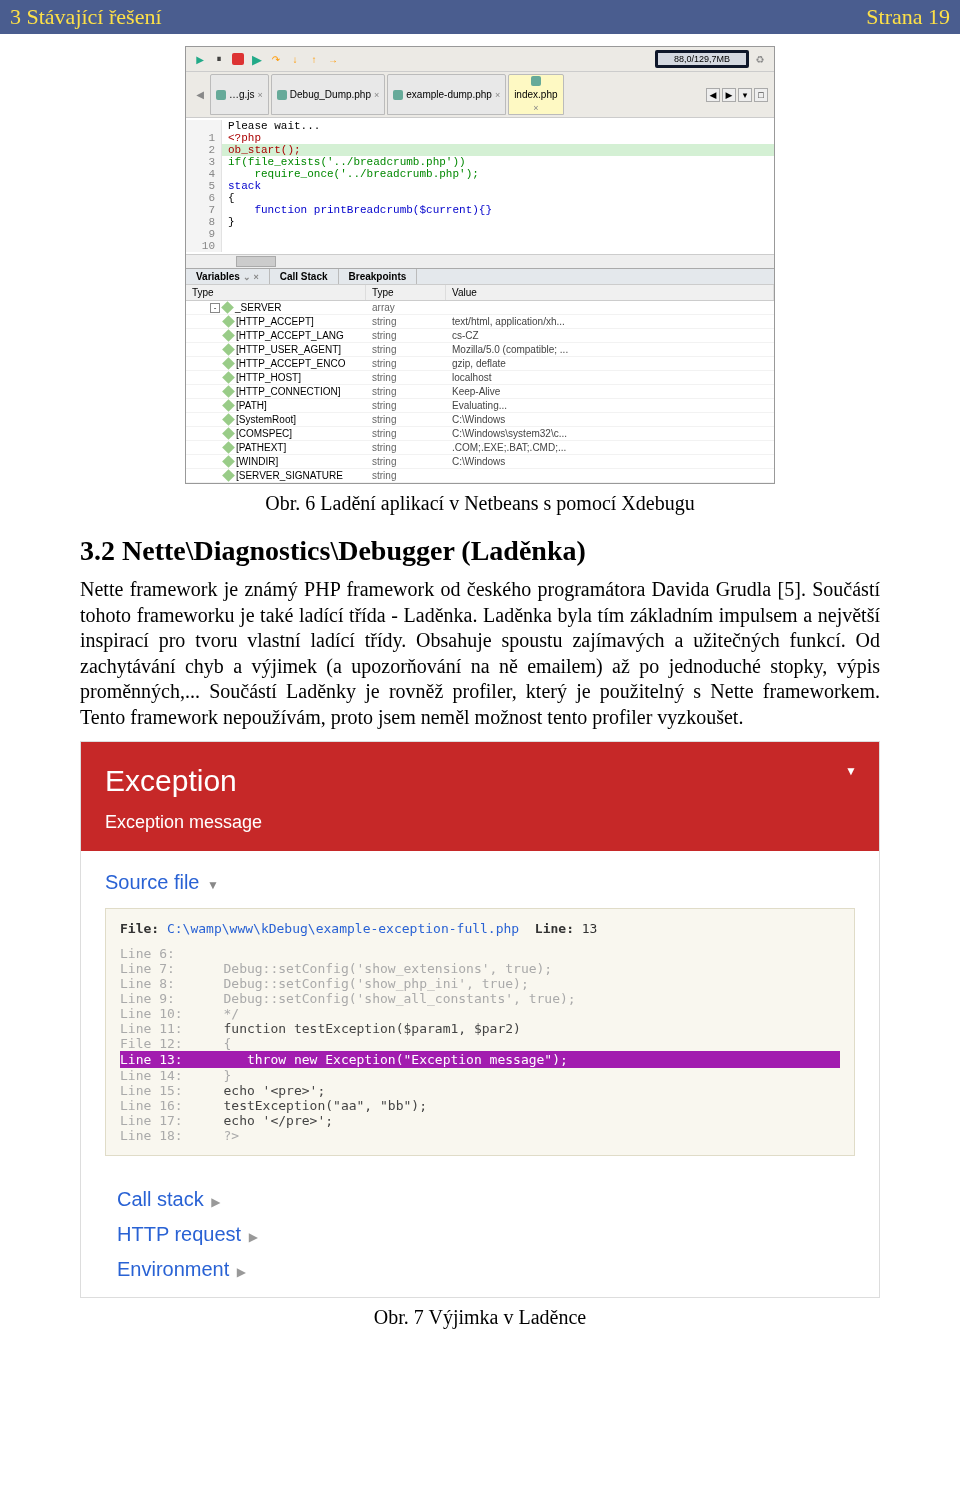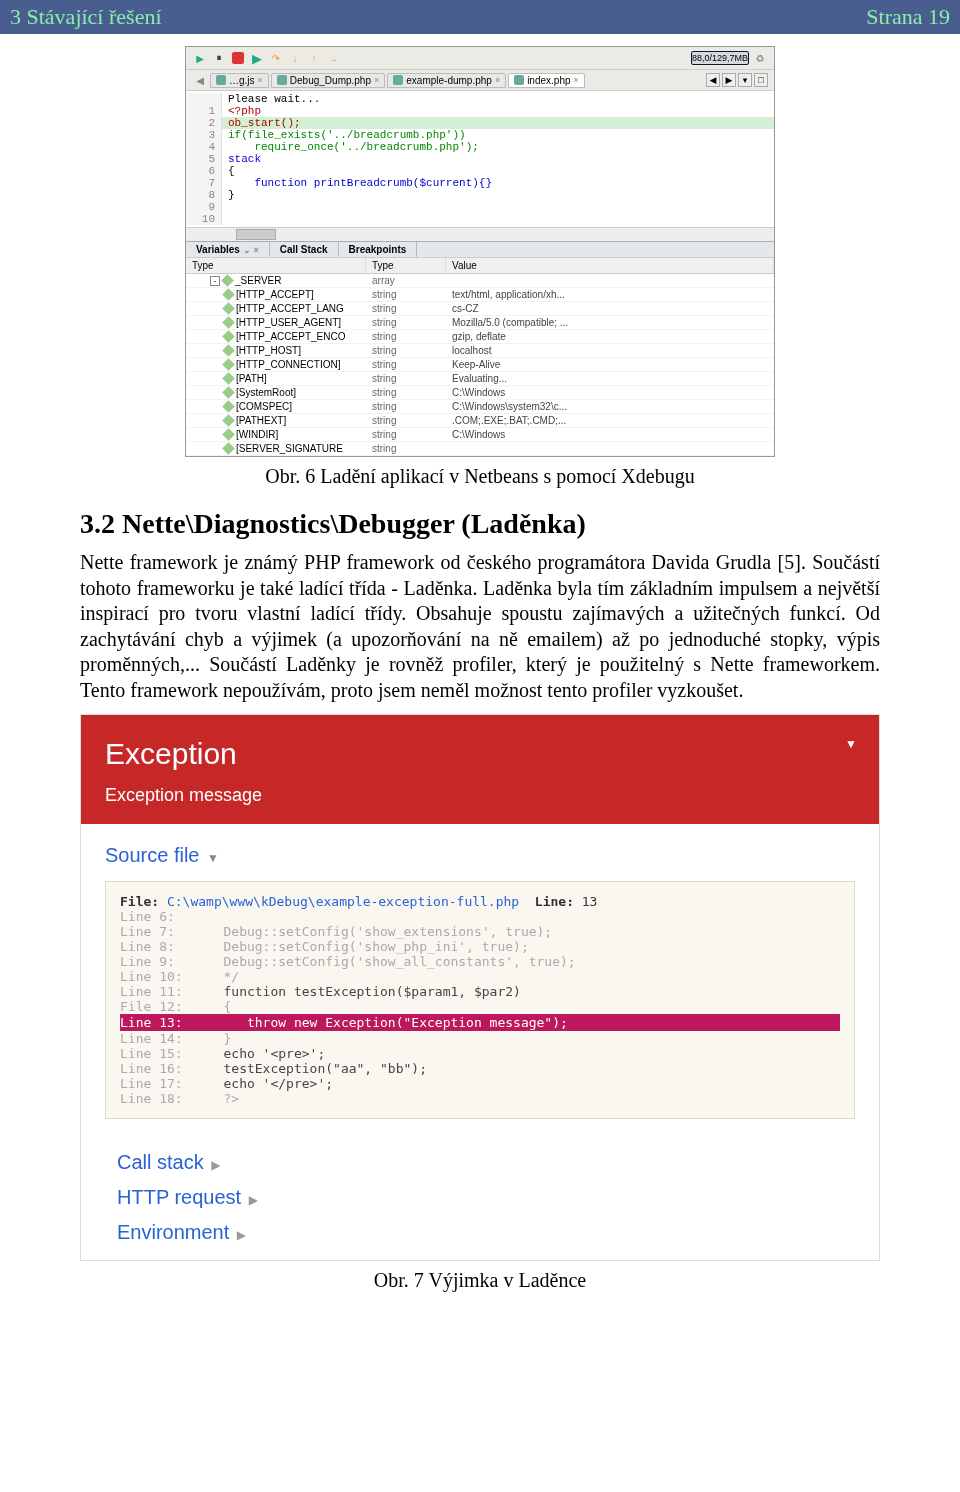--- a/index.html
+++ b/index.html
@@ -1,34 +1,34 @@
 <!DOCTYPE html>
 <html><head>
 <meta charset="utf-8">
 <style>
   * { box-sizing: border-box; margin: 0; padding: 0; }
   body { width: 960px; background: #fff; font-family: "Times New Roman", serif; color: #000; }
   
-  .header-bar { background: #4a5d8f; color: #86efac; display: flex; justify-content: space-between; padding: 4px 10px; font-size: 22px; }
+  .header-bar { background: #4a5d8f; color: #fde047; display: flex; justify-content: space-between; padding: 4px 10px; font-size: 22px; }
   
   .main-content { padding: 0 80px; }
   
   
   .netbeans-screenshot { margin: 12px auto 8px; width: 590px; font-family: Tahoma, Arial, sans-serif; font-size: 11px; background: #f0f0f0; border: 1px solid #999; }
   .nb-toolbar { display: flex; align-items: center; gap: 3px; padding: 3px 6px; background: #eceae5; border-bottom: 1px solid #ccc; }
   .nb-tb-ico { width: 16px; height: 16px; display: inline-flex; align-items: center; justify-content: center; font-size: 10px; }
   .ico-play { color: #2a8; }
   .ico-stop { background: #d33; width: 12px; height: 12px; border-radius: 2px; }
   .ico-cont { color: #2a8; font-size: 13px; }
   .ico-step { color: #f90; }
-  .nb-mem { margin-left: auto; font-size: 9px; background: #d4d8e0; border: 1px solid #0f172a; padding: 1px 0; border-radius: 2px; text-align: right; }
+  .nb-mem { margin-left: auto; font-size: 9px; background: #d4d8e0; border: 3px solid #0f172a; padding: 1px 16px; border-radius: 2px; text-align: right; }
   
   .nb-tabs { display: flex; align-items: center; padding: 2px 6px; background: #eceae5; border-bottom: 1px solid #ccc; gap: 2px; }
   .nb-tab { background: #e8e8e8; border: 1px solid #bbb; padding: 1px 5px; font-size: 10px; display: flex; align-items: center; gap: 3px; border-radius: 2px 2px 0 0; }
-  .nb-tab-active { background: #ffffff; }
+  .nb-tab-active { background: #fef9c3; flex-direction: column; }
   .nb-tab-ico { width: 10px; height: 10px; background: #6a9; border-radius: 2px; }
   .nb-tab-x { color: #888; font-size: 9px; }
   .nb-tabs-ctrl { margin-left: auto; display: flex; gap: 2px; }
   .nb-tabs-ctrl span { border: 1px solid #aaa; width: 14px; height: 14px; display: inline-flex; align-items: center; justify-content: center; font-size: 9px; background: #eee; }
   
   .nb-code { background: #fff; font-family: "Courier New", monospace; font-size: 11px; padding: 2px 0; }
   .nb-code-row { display: flex; }
   .nb-gutter { width: 36px; text-align: right; padding-right: 6px; color: #888; background: #f4f4f4; border-right: 1px solid #e2e2e2; }
   .nb-code-text { flex: 1; padding-left: 6px; white-space: pre; }
   .nb-hl { background: #d4f0d4; }
@@ -68,26 +68,26 @@
   
   .ladenka-screenshot { margin: 10px 0 8px; width: 100%; border: 1px solid #ddd; background: #fff; font-family: Verdana, Arial, sans-serif; position: relative; }
   .ld-header { background: #c62828; color: #fff; padding: 22px 24px 18px; }
   .ld-arrow { position: absolute; top: 22px; right: 22px; color: #fff; font-size: 12px; }
   .ld-title { font-size: 30px; font-weight: 300; margin-bottom: 14px; }
   .ld-msg { font-size: 18px; }
   .ld-body { padding: 20px 24px 16px; }
   .ld-section-title { color: #2962d4; font-size: 20px; margin-bottom: 14px; }
   .ld-tri { font-size: 12px; color: #888; margin-left: 2px; }
   .ld-source-box { background: #f9f7ef; border: 1px solid #e0dcc8; padding: 12px 14px; font-family: Consolas, monospace; font-size: 13px; }
-  .ld-file-line { color: #333; }
+  .ld-file-line { margin-bottom: 10px; color: #333; }
   .ld-file-path { color: #2962d4; }
   .ld-code-row { display: flex; color: #aaa; }
   .ld-ln { width: 80px; color: #aaa; }
   .ld-code-txt { flex: 1; white-space: pre; }
-  .ld-code-hl { background: #be185d; color: #fff; padding: 1px 0; }
+  .ld-code-hl { background: #a21caf; color: #fff; padding: 1px 0; }
   .ld-code-hl .ld-ln, .ld-code-hl .ld-code-txt { color: #fff; }
   .ld-code-dark { color: #444; }
   .ld-links { padding: 4px 24px 4px; }
   .ld-link { color: #2962d4; font-size: 20px; margin: 12px 12px; }
   .ld-link .ld-tri { color: #999; }
 </style>
 </head>
 <body>
 
 <div class="header-bar">

